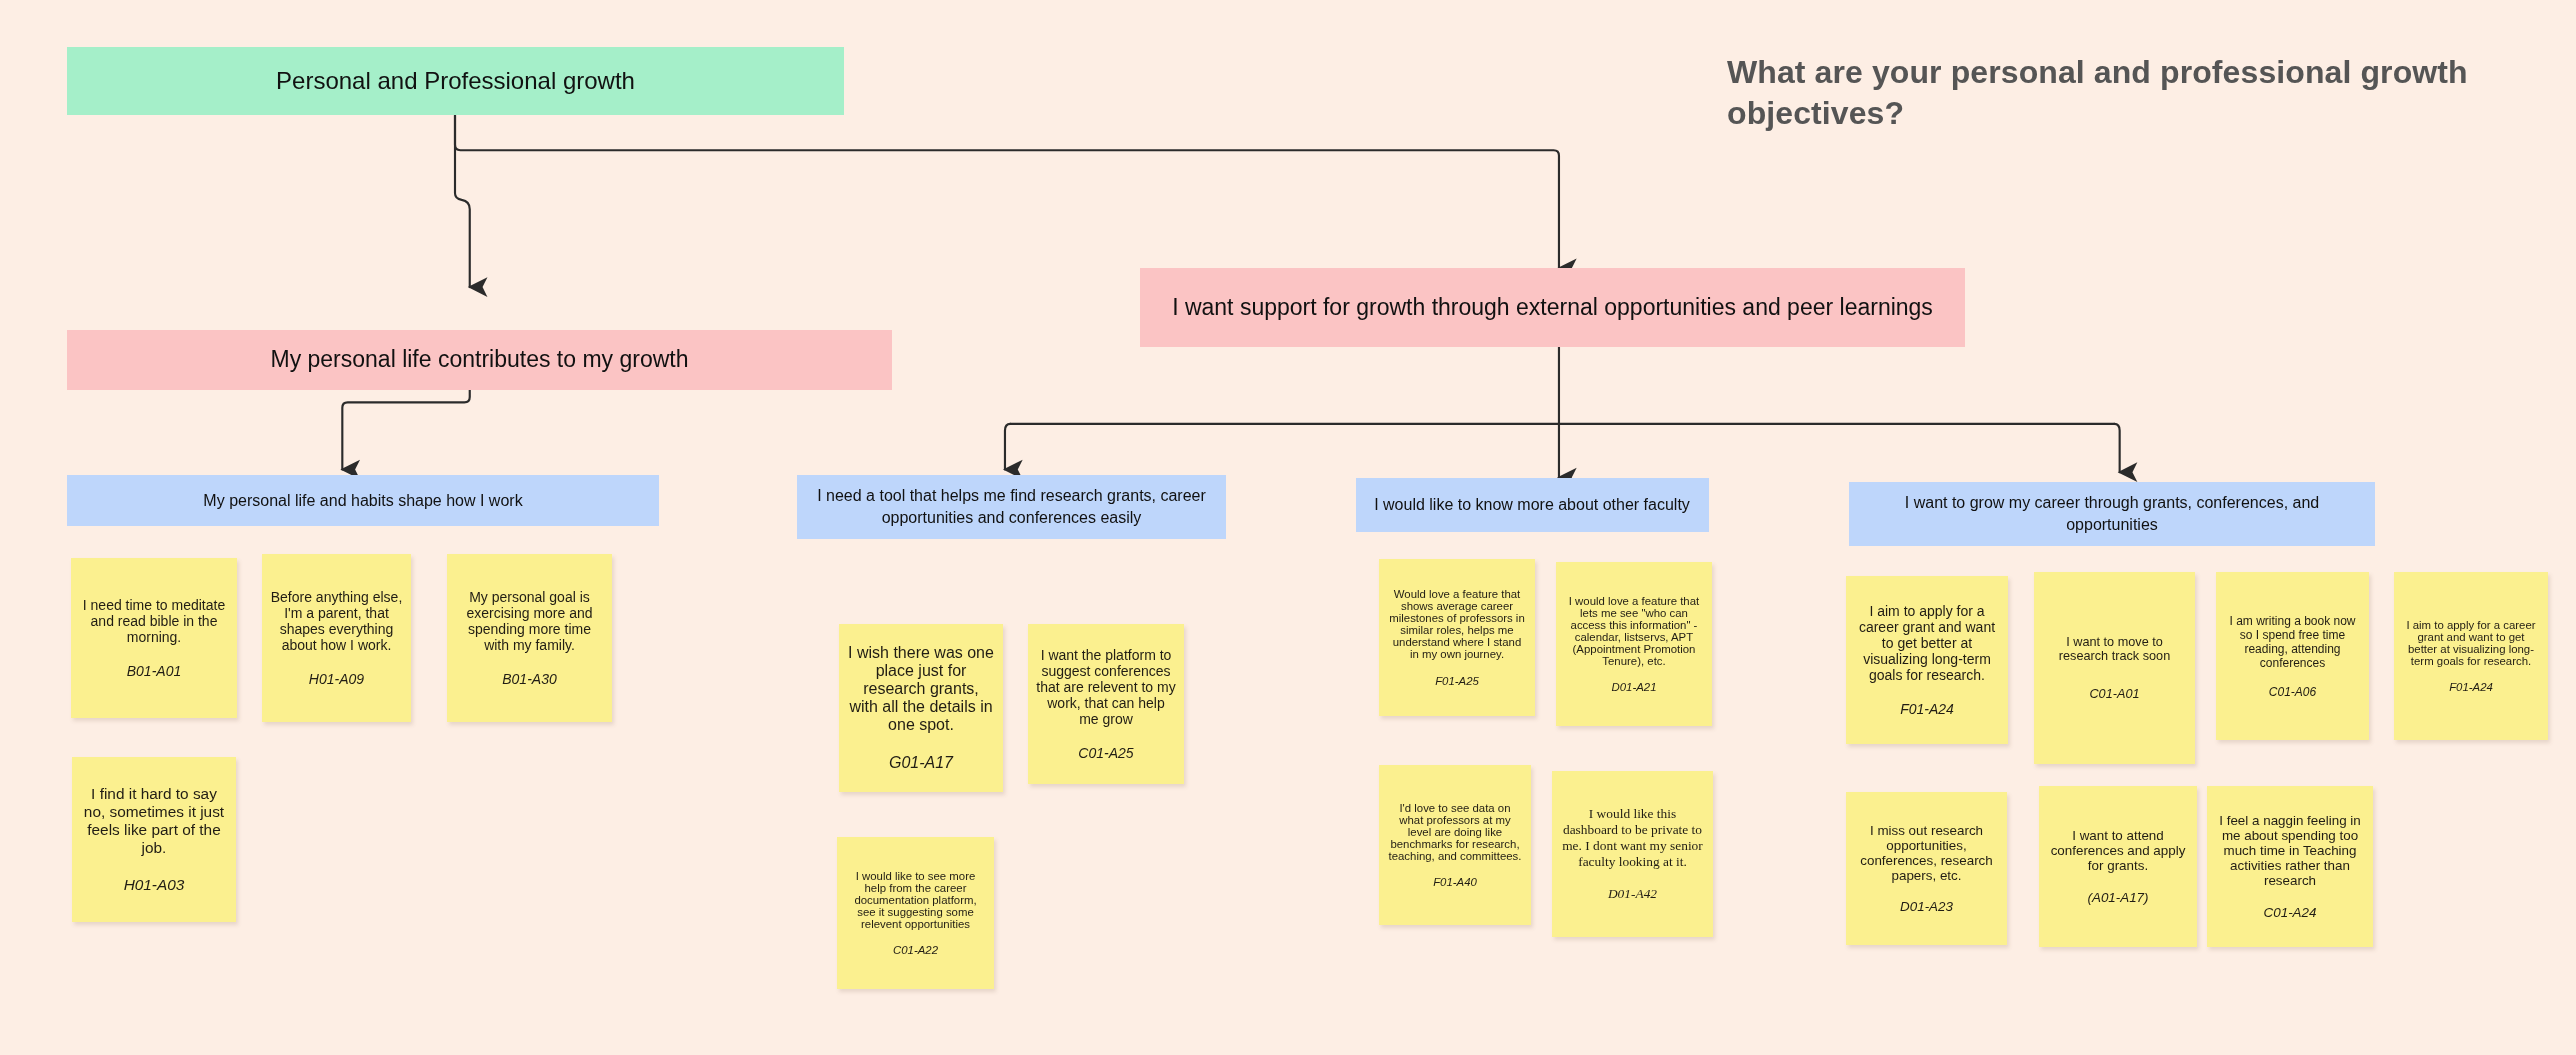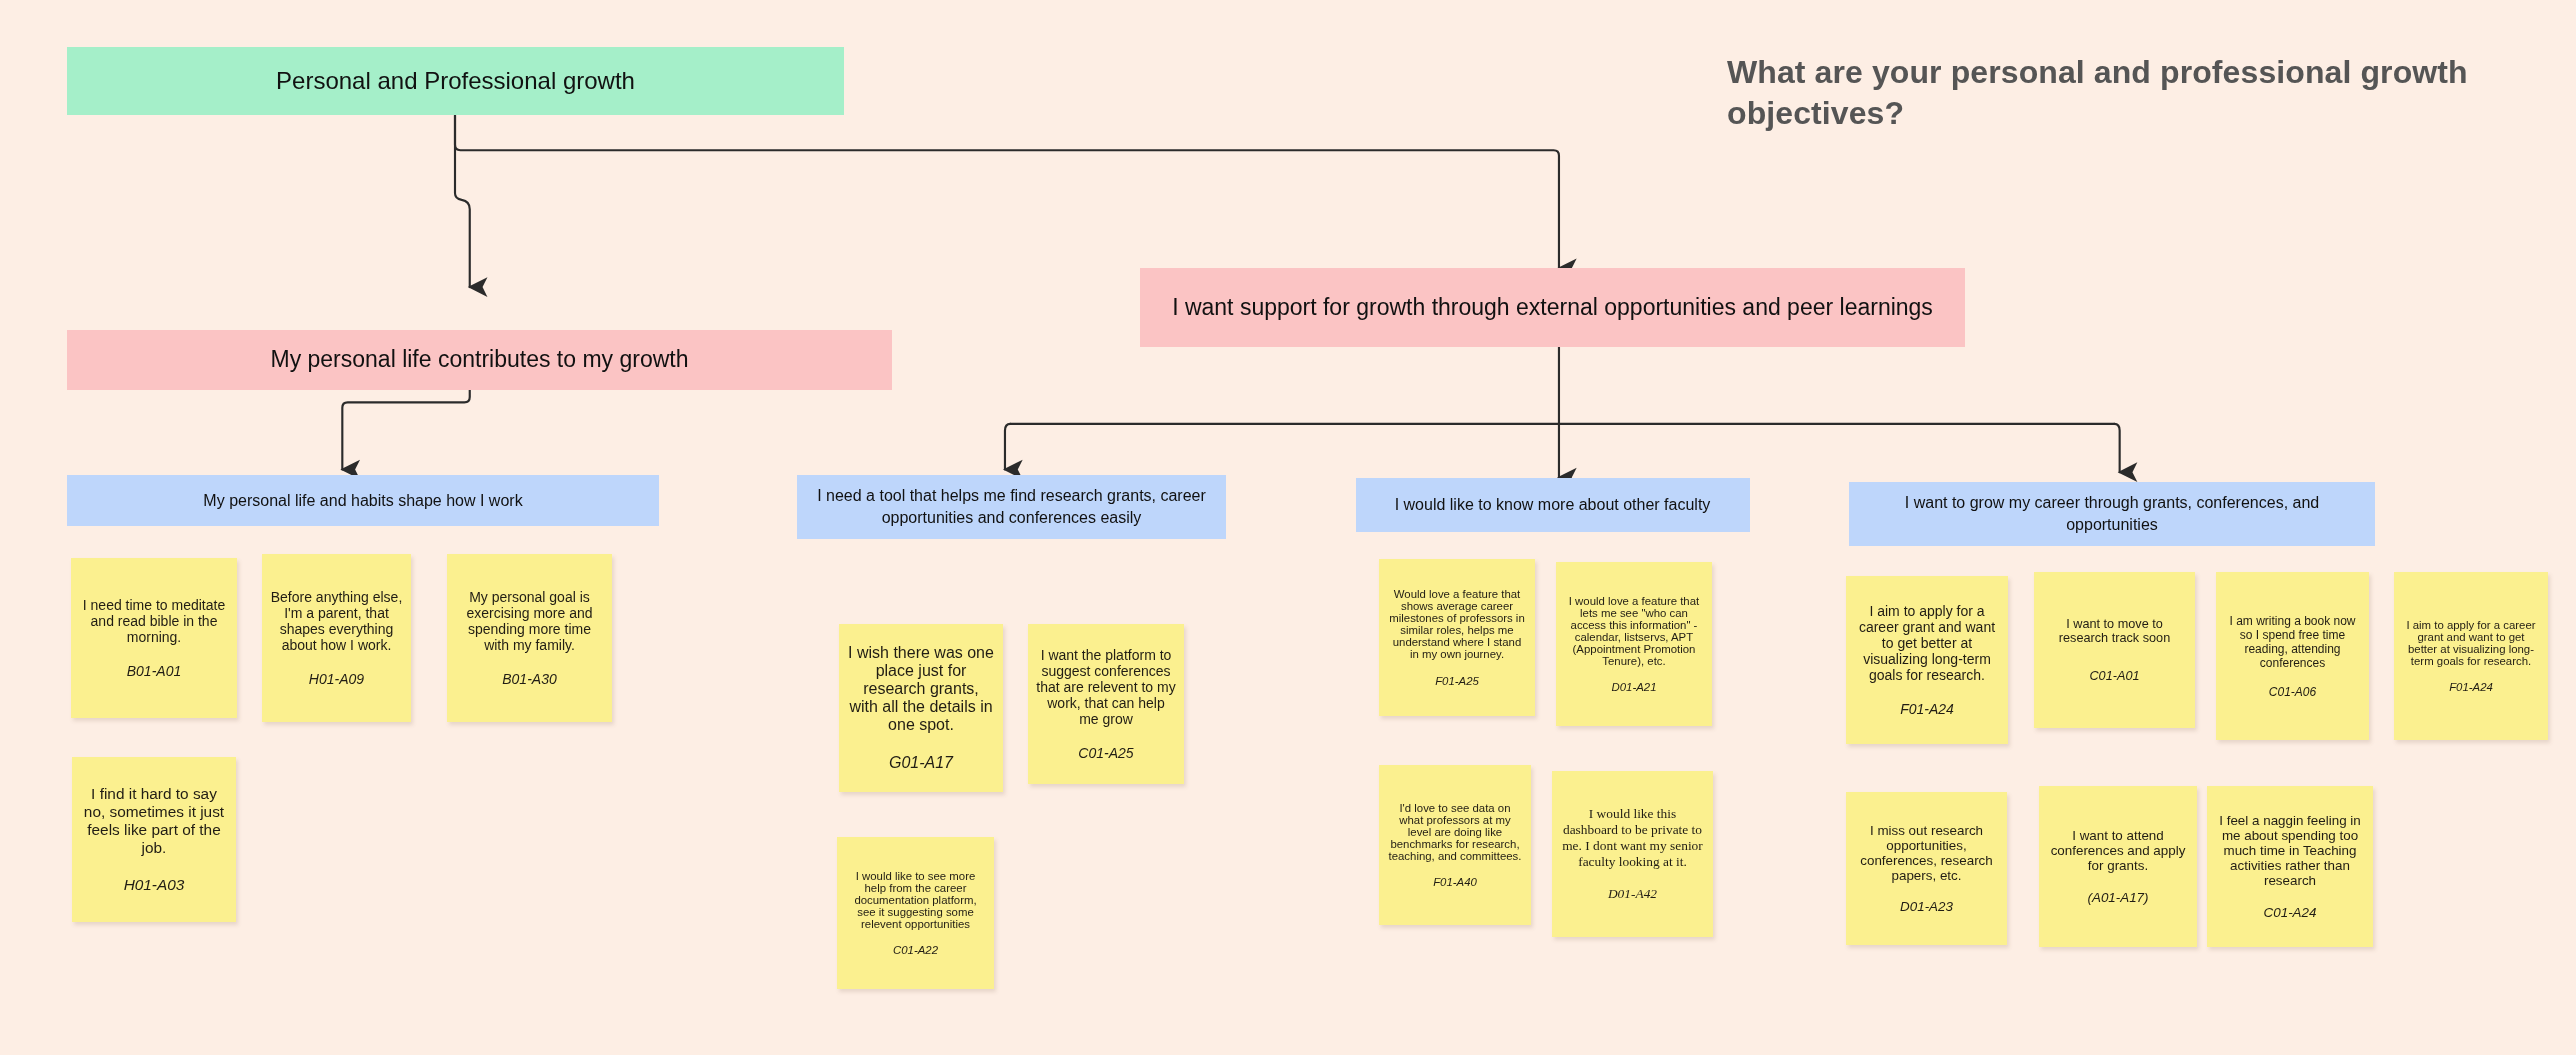--- a/index.html
+++ b/index.html
@@ -89,21 +89,21 @@
   </div>
 
   <div class="node sub" style="left:67px;top:475px;width:592px;height:51px;">
     <span>My personal life and habits shape how I work</span>
   </div>
 
   <div class="node sub" style="left:797px;top:475px;width:429px;height:64px;">
     <span>I need a tool that helps me find research grants, career opportunities and conferences easily</span>
   </div>
 
-  <div class="node sub" style="left:1356px;top:478px;width:394px;height:54px;padding-left:11px;">
+  <div class="node sub" style="left:1356px;top:478px;width:353px;height:54px;padding-left:11px;">
     <span>I would like to know more about other faculty</span>
   </div>
 
   <div class="node sub" style="left:1849px;top:482px;width:526px;height:64px;">
     <span>I want to grow my career through grants, conferences, and opportunities</span>
   </div>
 
   <div class="headline" style="left:1711px;top:52px;width:792px;">
     <span>What are your personal and professional growth objectives?</span>
   </div>
@@ -152,21 +152,21 @@
   </div>
   <div class="note" style="left:1552px;top:771px;width:161px;height:166px;font-size:13.4px;font-family:Liberation Serif, serif;">
     <span class="body">I would like this dashboard to be private to me. I dont want my senior faculty looking at it.</span>
     <span class="code">D01-A42</span>
   </div>
 
   <div class="note" style="left:1846px;top:576px;width:162px;height:168px;font-size:14px;">
     <span class="body">I aim to apply for a career grant and want to get better at visualizing long-term goals for research.</span>
     <span class="code">F01-A24</span>
   </div>
-  <div class="note" style="left:2034px;top:572px;width:161px;height:156px;font-size:12.7px;gap:9px;">
+  <div class="note" style="left:2034px;top:572px;width:161px;height:192px;font-size:12.7px;gap:9px;">
     <span class="body">I want to move to research track soon</span>
     <span class="code">C01-A01</span>
   </div>
   <div class="note" style="left:2216px;top:572px;width:153px;height:168px;font-size:12px;">
     <span class="body">I am writing a book now so I spend free time reading, attending conferences</span>
     <span class="code">C01-A06</span>
   </div>
   <div class="note" style="left:2394px;top:572px;width:154px;height:168px;font-size:11.4px;">
     <span class="body">I aim to apply for a career grant and want to get better at visualizing long-term goals for research.</span>
     <span class="code">F01-A24</span>

